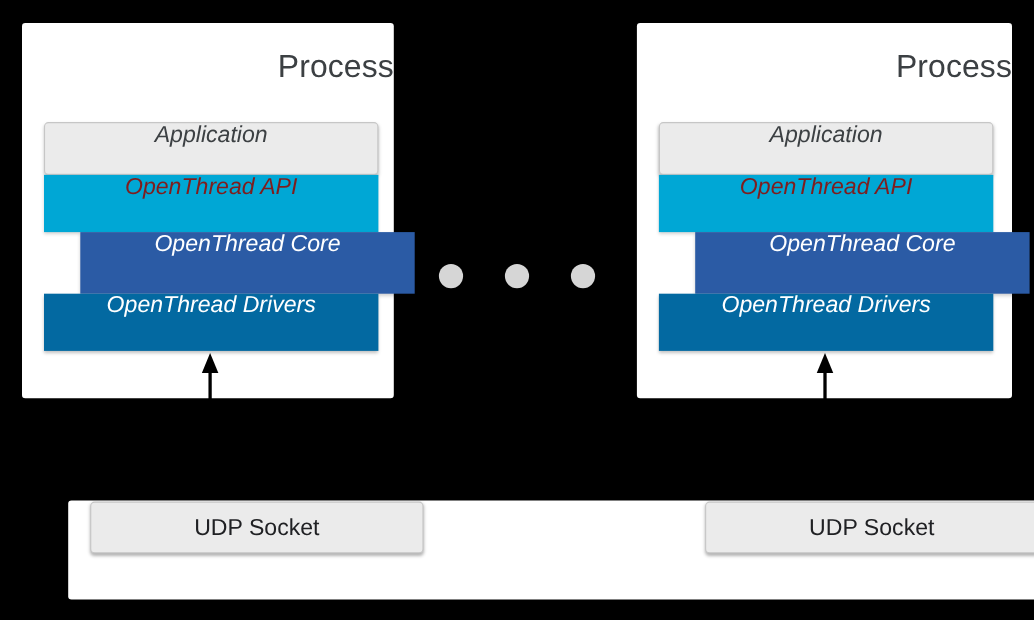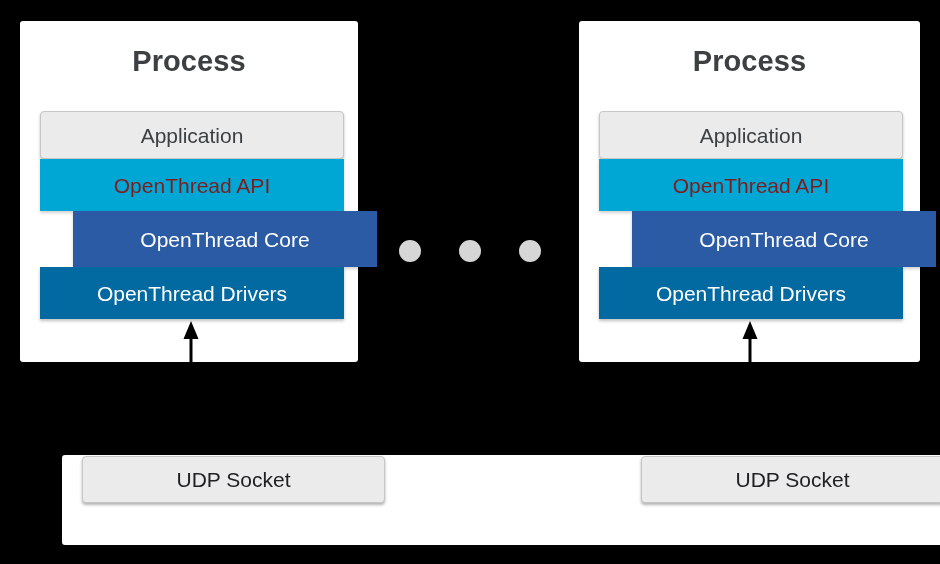--- a/index.html
+++ b/index.html
@@ -20,36 +20,37 @@
   .process-panel {
     position: absolute;
     background: #ffffff;
     border-radius: 3px;
   }
   .process-title {
     position: absolute;
     left: 0;
     right: 0;
     top: 24px;
-    text-align: center;
+    text-align: right;
     font-size: 29px;
-    font-weight: bold;
+    font-weight: normal;
     color: #3c4043;
     letter-spacing: 0.1px;
   }
 
   
   .band {
     position: absolute;
     display: flex;
-    align-items: center;
+    align-items: flex-start;
     justify-content: center;
     box-sizing: border-box;
     font-size: 21px;
     line-height: 1;
+    font-style: italic;
   }
   .band-app {
     background: #ebebeb;
     border: 1px solid #c6c6c6;
     border-radius: 4px;
     color: #3c4043;
     box-shadow: 0 2px 3px rgba(0,0,0,0.25);
   }
   .band-api {
     background: #00a7d5;

